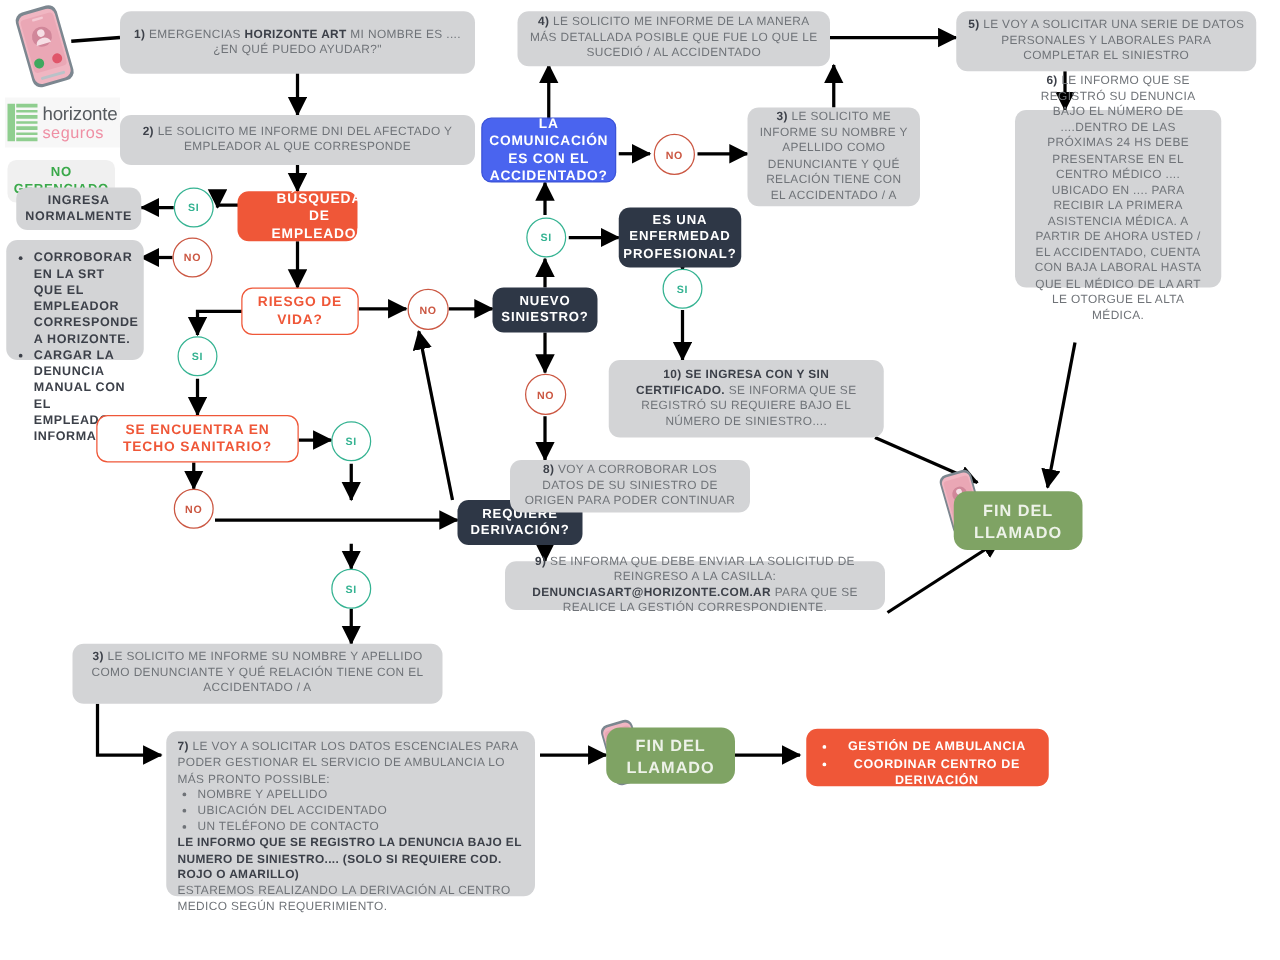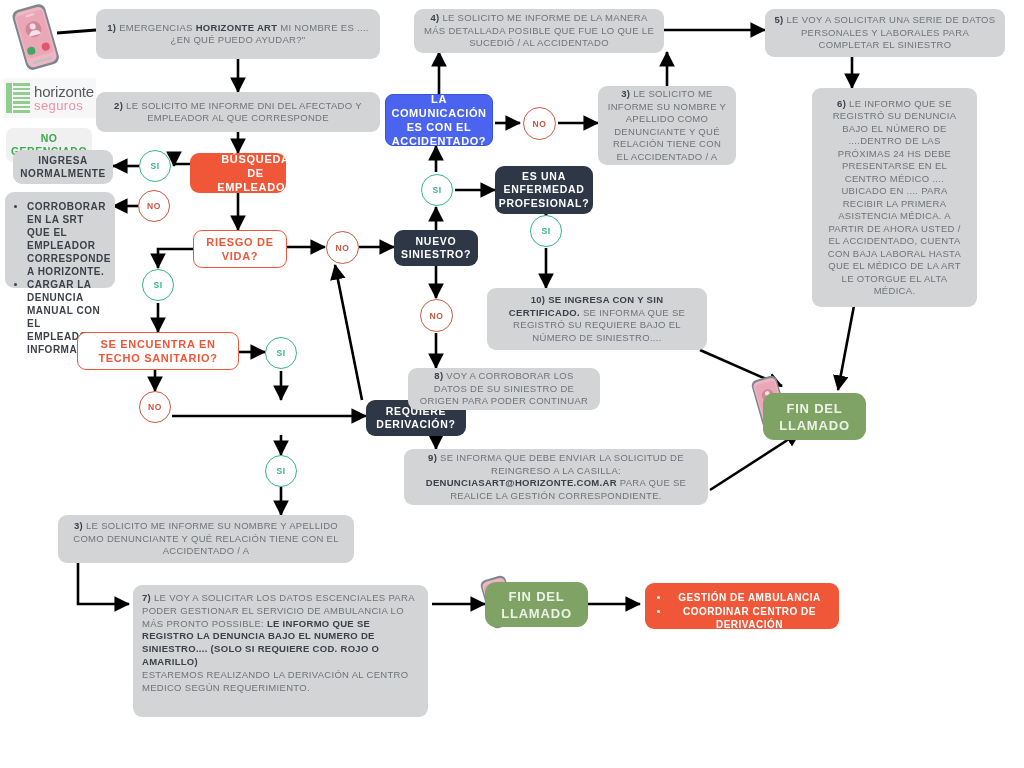--- a/index.html
+++ b/index.html
@@ -285,43 +285,48 @@
   </div>
 
   <div class="node grey" style="left:598px;top:86px;width:138px;height:79px;">
     <div class="body"><b>3)</b><span> LE SOLICITO ME INFORME SU NOMBRE Y APELLIDO COMO DENUNCIANTE Y QUÉ RELACIÓN TIENE CON EL ACCIDENTADO / A</span></div>
   </div>
 
   <div class="node grey" style="left:765px;top:9px;width:240px;height:48px;">
     <div class="body"><b>5)</b><span> LE VOY A SOLICITAR UNA SERIE DE DATOS PERSONALES Y LABORALES PARA COMPLETAR EL SINIESTRO</span></div>
   </div>
 
-  <div class="node grey" style="left:812px;top:88px;width:165px;height:219px;">
+  <div class="node grey" style="left:812px;top:88px;width:165px;height:142px;">
     <div class="body"><b>6)</b><span> LE INFORMO QUE SE REGISTRÓ SU DENUNCIA BAJO EL NÚMERO DE ....DENTRO DE LAS PRÓXIMAS 24 HS DEBE PRESENTARSE EN EL CENTRO MÉDICO .... UBICADO EN .... PARA RECIBIR LA PRIMERA ASISTENCIA MÉDICA. A PARTIR DE AHORA USTED / EL ACCIDENTADO, CUENTA CON BAJA LABORAL HASTA QUE EL MÉDICO DE LA ART LE OTORGUE EL ALTA MÉDICA.</span></div>
   </div>
 
   <div class="node grey" style="left:487px;top:288px;width:220px;height:62px;">
     <div class="body"><b>10)</b><b> SE INGRESA CON Y SIN CERTIFICADO.</b><span> SE INFORMA QUE SE REGISTRÓ SU REQUIERE BAJO EL NÚMERO DE SINIESTRO....</span></div>
   </div>
 
   <div class="node grey" style="left:408px;top:368px;width:192px;height:42px;">
     <div class="body"><b>8)</b><span> VOY A CORROBORAR LOS DATOS DE SU SINIESTRO DE ORIGEN PARA PODER CONTINUAR</span></div>
   </div>
 
-  <div class="node grey" style="left:404px;top:449px;width:304px;height:56px;">
+  <div class="node grey" style="left:404px;top:449px;width:304px;height:39px;">
     <div class="body"><b>9)</b><span> SE INFORMA QUE DEBE ENVIAR LA SOLICITUD DE REINGRESO A LA CASILLA: </span><b>DENUNCIASART@HORIZONTE.COM.AR</b><span> PARA QUE SE REALICE LA GESTIÓN CORRESPONDIENTE.</span></div>
   </div>
 
   <div class="node grey" style="left:58px;top:515px;width:296px;height:48px;">
     <div class="body"><b>3)</b><span> LE SOLICITO ME INFORME SU NOMBRE Y APELLIDO COMO DENUNCIANTE Y QUÉ RELACIÓN TIENE CON EL ACCIDENTADO / A</span></div>
   </div>
 
   <div class="node grey" style="left:133px;top:585px;width:295px;height:132px;display:block;text-align:left;line-height:12.8px;">
     <div class="body">
       <b>7)</b><span> LE VOY A SOLICITAR LOS DATOS ESCENCIALES PARA PODER GESTIONAR EL SERVICIO DE AMBULANCIA LO MÁS PRONTO POSSIBLE:</span>
+      <ul style="margin:0;padding-left:16px;">
+        <li>NOMBRE Y APELLIDO</li>
+        <li>UBICACIÓN DEL ACCIDENTADO</li>
+        <li>UN TELÉFONO DE CONTACTO</li>
+      </ul>
       <b>LE INFORMO QUE SE REGISTRO LA DENUNCIA BAJO EL NUMERO DE SINIESTRO.... (SOLO SI REQUIERE COD. ROJO O AMARILLO)</b>
       <div>ESTAREMOS REALIZANDO LA DERIVACIÓN AL CENTRO MEDICO SEGÚN REQUERIMIENTO.</div>
     </div>
   </div>
 
   <div class="node green" style="left:763px;top:393px;width:103px;height:47px;">
     <span>FIN DEL LLAMADO</span>
   </div>
 
   <div class="node green" style="left:485px;top:582px;width:103px;height:45px;">

